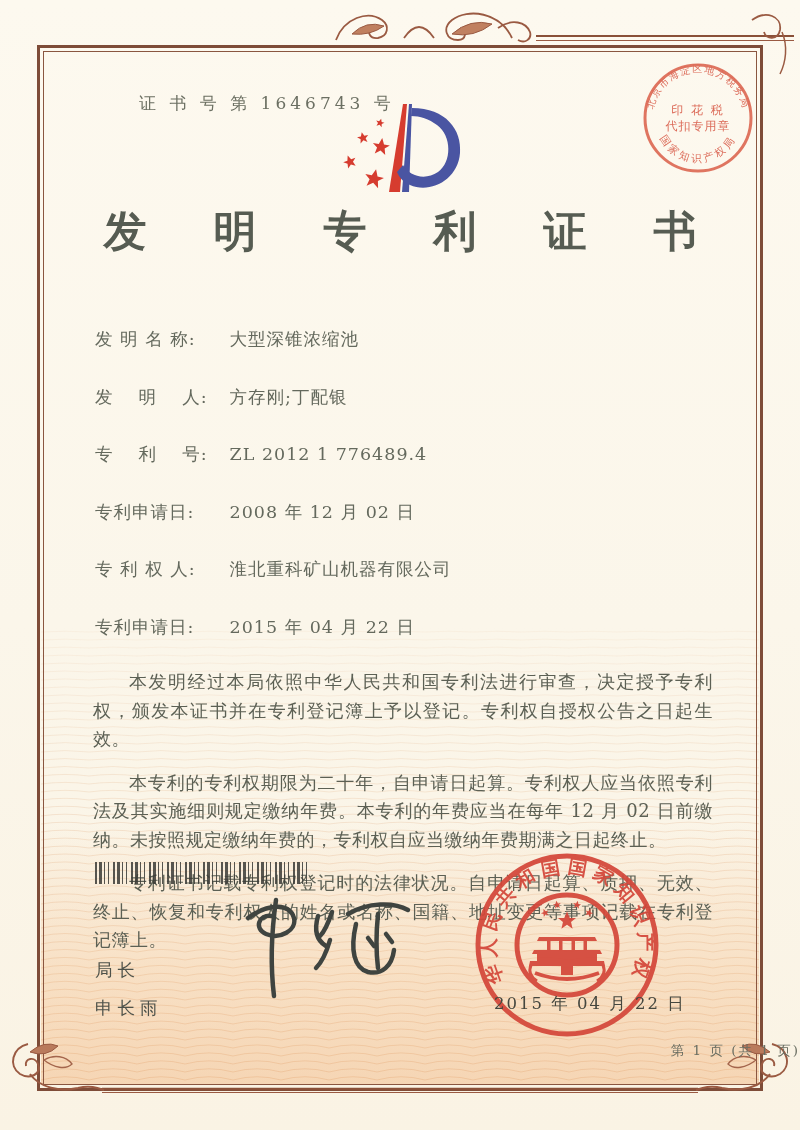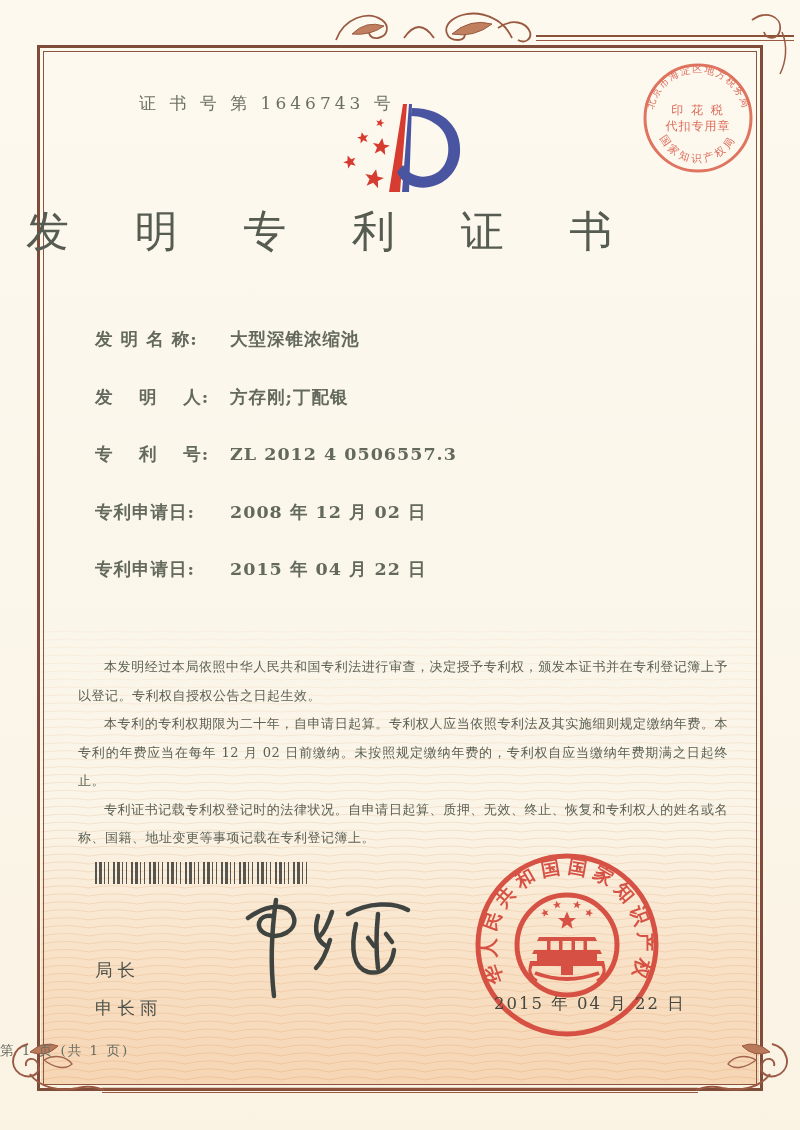--- a/index.html
+++ b/index.html
@@ -15,50 +15,50 @@
     outline:1px solid #8a5640;outline-offset:-7px;
     z-index:1;
   }
   .cert-no{
     position:absolute;left:95px;top:92px;font-size:17px;color:#6b6f62;
     letter-spacing:4px;z-index:3;margin-left:44px;
   }
   .logo{position:absolute;left:308px;top:100px;z-index:3;}
   .tax-stamp{position:absolute;left:626px;top:46px;z-index:4;opacity:.92;}
   .title{
-    position:absolute;left:0;top:203px;width:100%;
+    position:absolute;left:0;top:203px;width:100%;text-align:center;
     font-size:43px;color:#565c52;letter-spacing:26px;text-indent:26px;
-    font-weight:400;z-index:3;
-  }
-  .fields{position:absolute;left:95px;top:327px;z-index:3;font-weight:bold;}
+    font-weight:700;z-index:3;
+  }
+  .fields{position:absolute;left:95px;top:327px;z-index:3;}
   .field-row{margin-bottom:30.5px;font-size:17.5px;color:#64695d;letter-spacing:1px;height:27px;}
   .field-label{display:inline-block;min-width:128px;}
   .paras{position:absolute;left:78px;top:653px;width:650px;z-index:3;}
   .paras p{
-    margin:0;font-size:13px;line-height:28.5px;color:#5c6054;
+    margin:15px;font-size:18px;line-height:28.5px;color:#5c6054;
     text-indent:2em;letter-spacing:.5px;text-align:justify;
   }
   .barcode{
     position:absolute;left:95px;top:862px;width:212px;height:22px;z-index:3;opacity:.85;
     background:repeating-linear-gradient(90deg,
       #3a3a36 0 2px,transparent 2px 4px,
       #3a3a36 4px 7px,transparent 7px 9px,
       #3a3a36 9px 10px,transparent 10px 13px,
       #3a3a36 13px 14px,transparent 14px 18px);
   }
   .director{position:absolute;left:95px;top:958px;z-index:3;color:#4e524a;}
   .director div{font-size:17.5px;letter-spacing:5px;margin-bottom:14px;}
   .signature{position:absolute;left:210px;top:888px;z-index:4;}
   .main-seal{position:absolute;left:465px;top:843px;z-index:4;opacity:.93;}
   .issue-date{
     position:absolute;left:494px;top:993px;font-size:16.5px;color:#45473f;
     letter-spacing:2px;z-index:5;
   }
   .footer{
-    position:absolute;left:0;top:1042px;width:100%;text-align:left;
+    position:absolute;left:0;top:1042px;width:100%;text-align:right;
     font-size:13.5px;color:#6a6e62;letter-spacing:2px;z-index:3;
   }
   .tint{
     position:absolute;left:41px;top:822px;width:718px;height:263px;z-index:0;
     background:linear-gradient(180deg,rgba(247,203,158,0) 0%,rgba(244,193,144,.38) 55%,rgba(241,184,132,.5) 100%);
   }
   .waves{position:absolute;left:41px;top:628px;z-index:0;}
   .ornament{position:absolute;left:0;z-index:2;}
 </style>
 </head>
@@ -198,25 +198,29 @@
     <div class="field-row">
       <span class="field-label">发 明 名 称:</span>
       <span class="field-value">大型深锥浓缩池</span>
     </div>
     <div class="field-row">
       <span class="field-label">发　 明　 人:</span>
       <span class="field-value">方存刚;丁配银</span>
     </div>
     <div class="field-row">
       <span class="field-label">专　 利　 号:</span>
-      <span class="field-value">ZL 2012 4 0506557.3</span>
+      <span class="field-value">ZL 2012 1 776489.4</span>
     </div>
     <div class="field-row">
       <span class="field-label">专利申请日:</span>
       <span class="field-value">2008 年 12 月 02 日</span>
+    </div>
+    <div class="field-row">
+      <span class="field-label">专 利 权 人:</span>
+      <span class="field-value">淮北重科矿山机器有限公司</span>
     </div>
     <div class="field-row">
       <span class="field-label">专利申请日:</span>
       <span class="field-value">2015 年 04 月 22 日</span>
     </div>
   </div>
 
   <div class="paras">
     <p>本发明经过本局依照中华人民共和国专利法进行审查，决定授予专利权，颁发本证书并在专利登记簿上予以登记。专利权自授权公告之日起生效。</p>
     <p>本专利的专利权期限为二十年，自申请日起算。专利权人应当依照专利法及其实施细则规定缴纳年费。本专利的年费应当在每年 12 月 02 日前缴纳。未按照规定缴纳年费的，专利权自应当缴纳年费期满之日起终止。</p>

